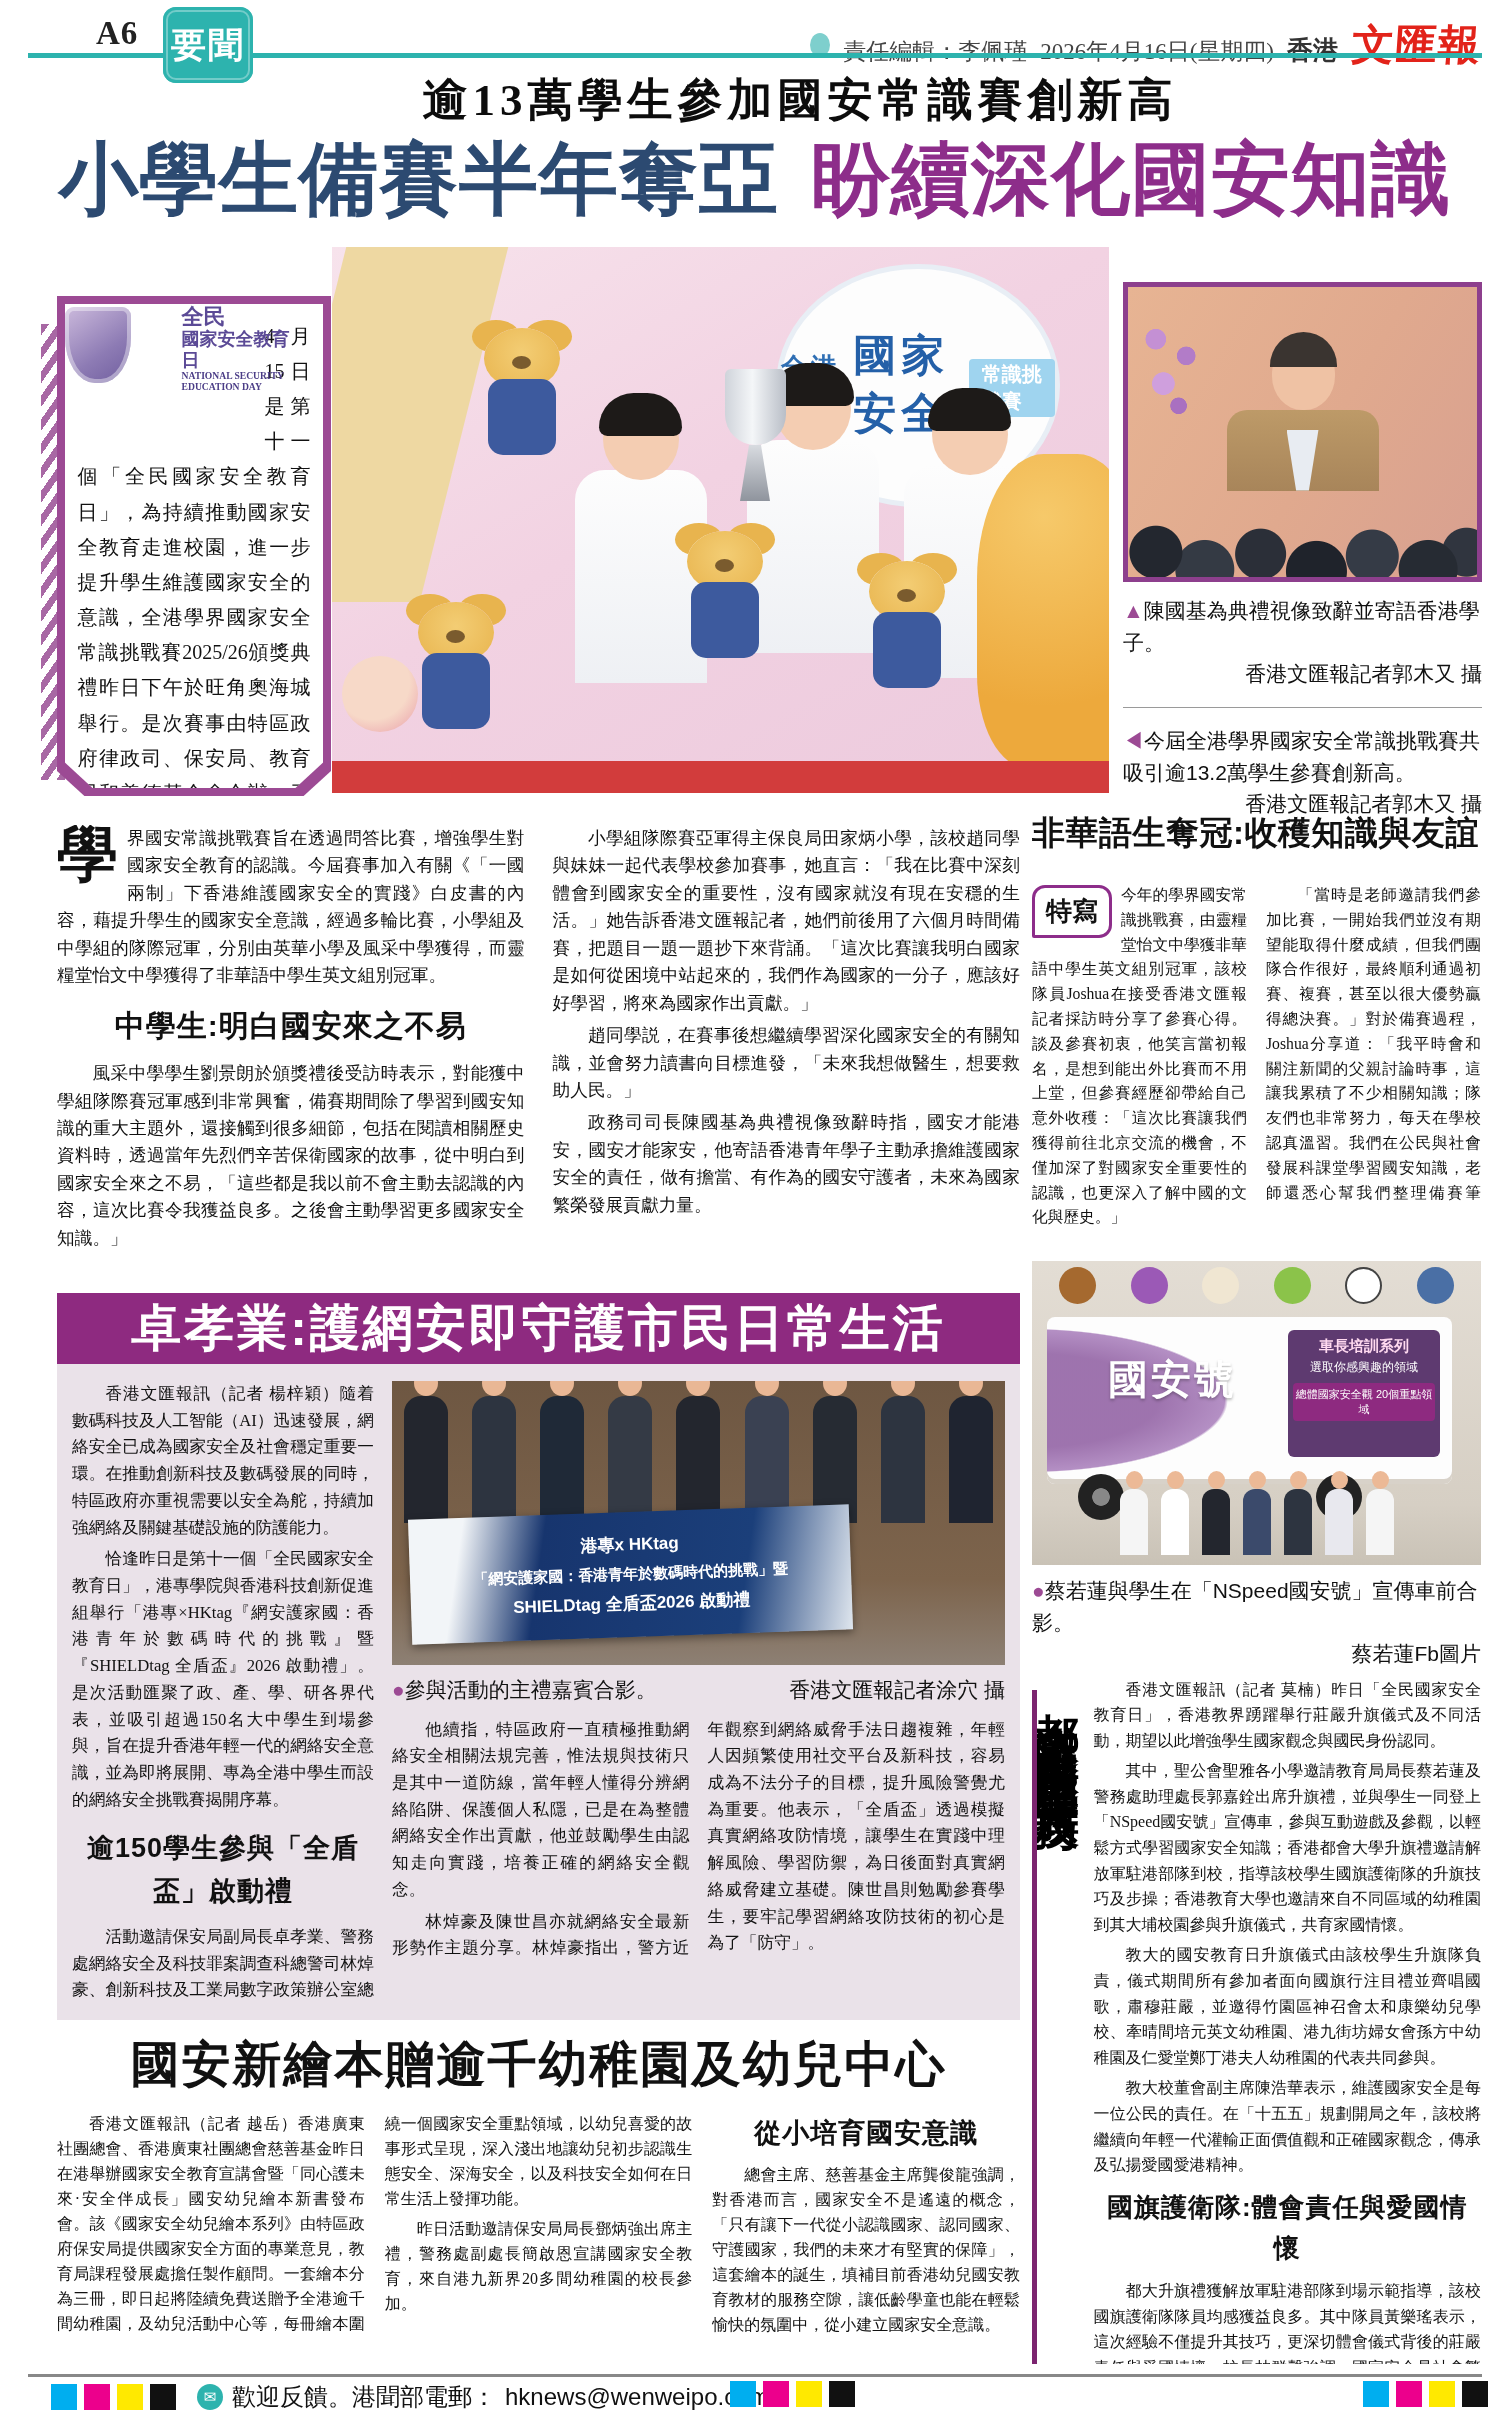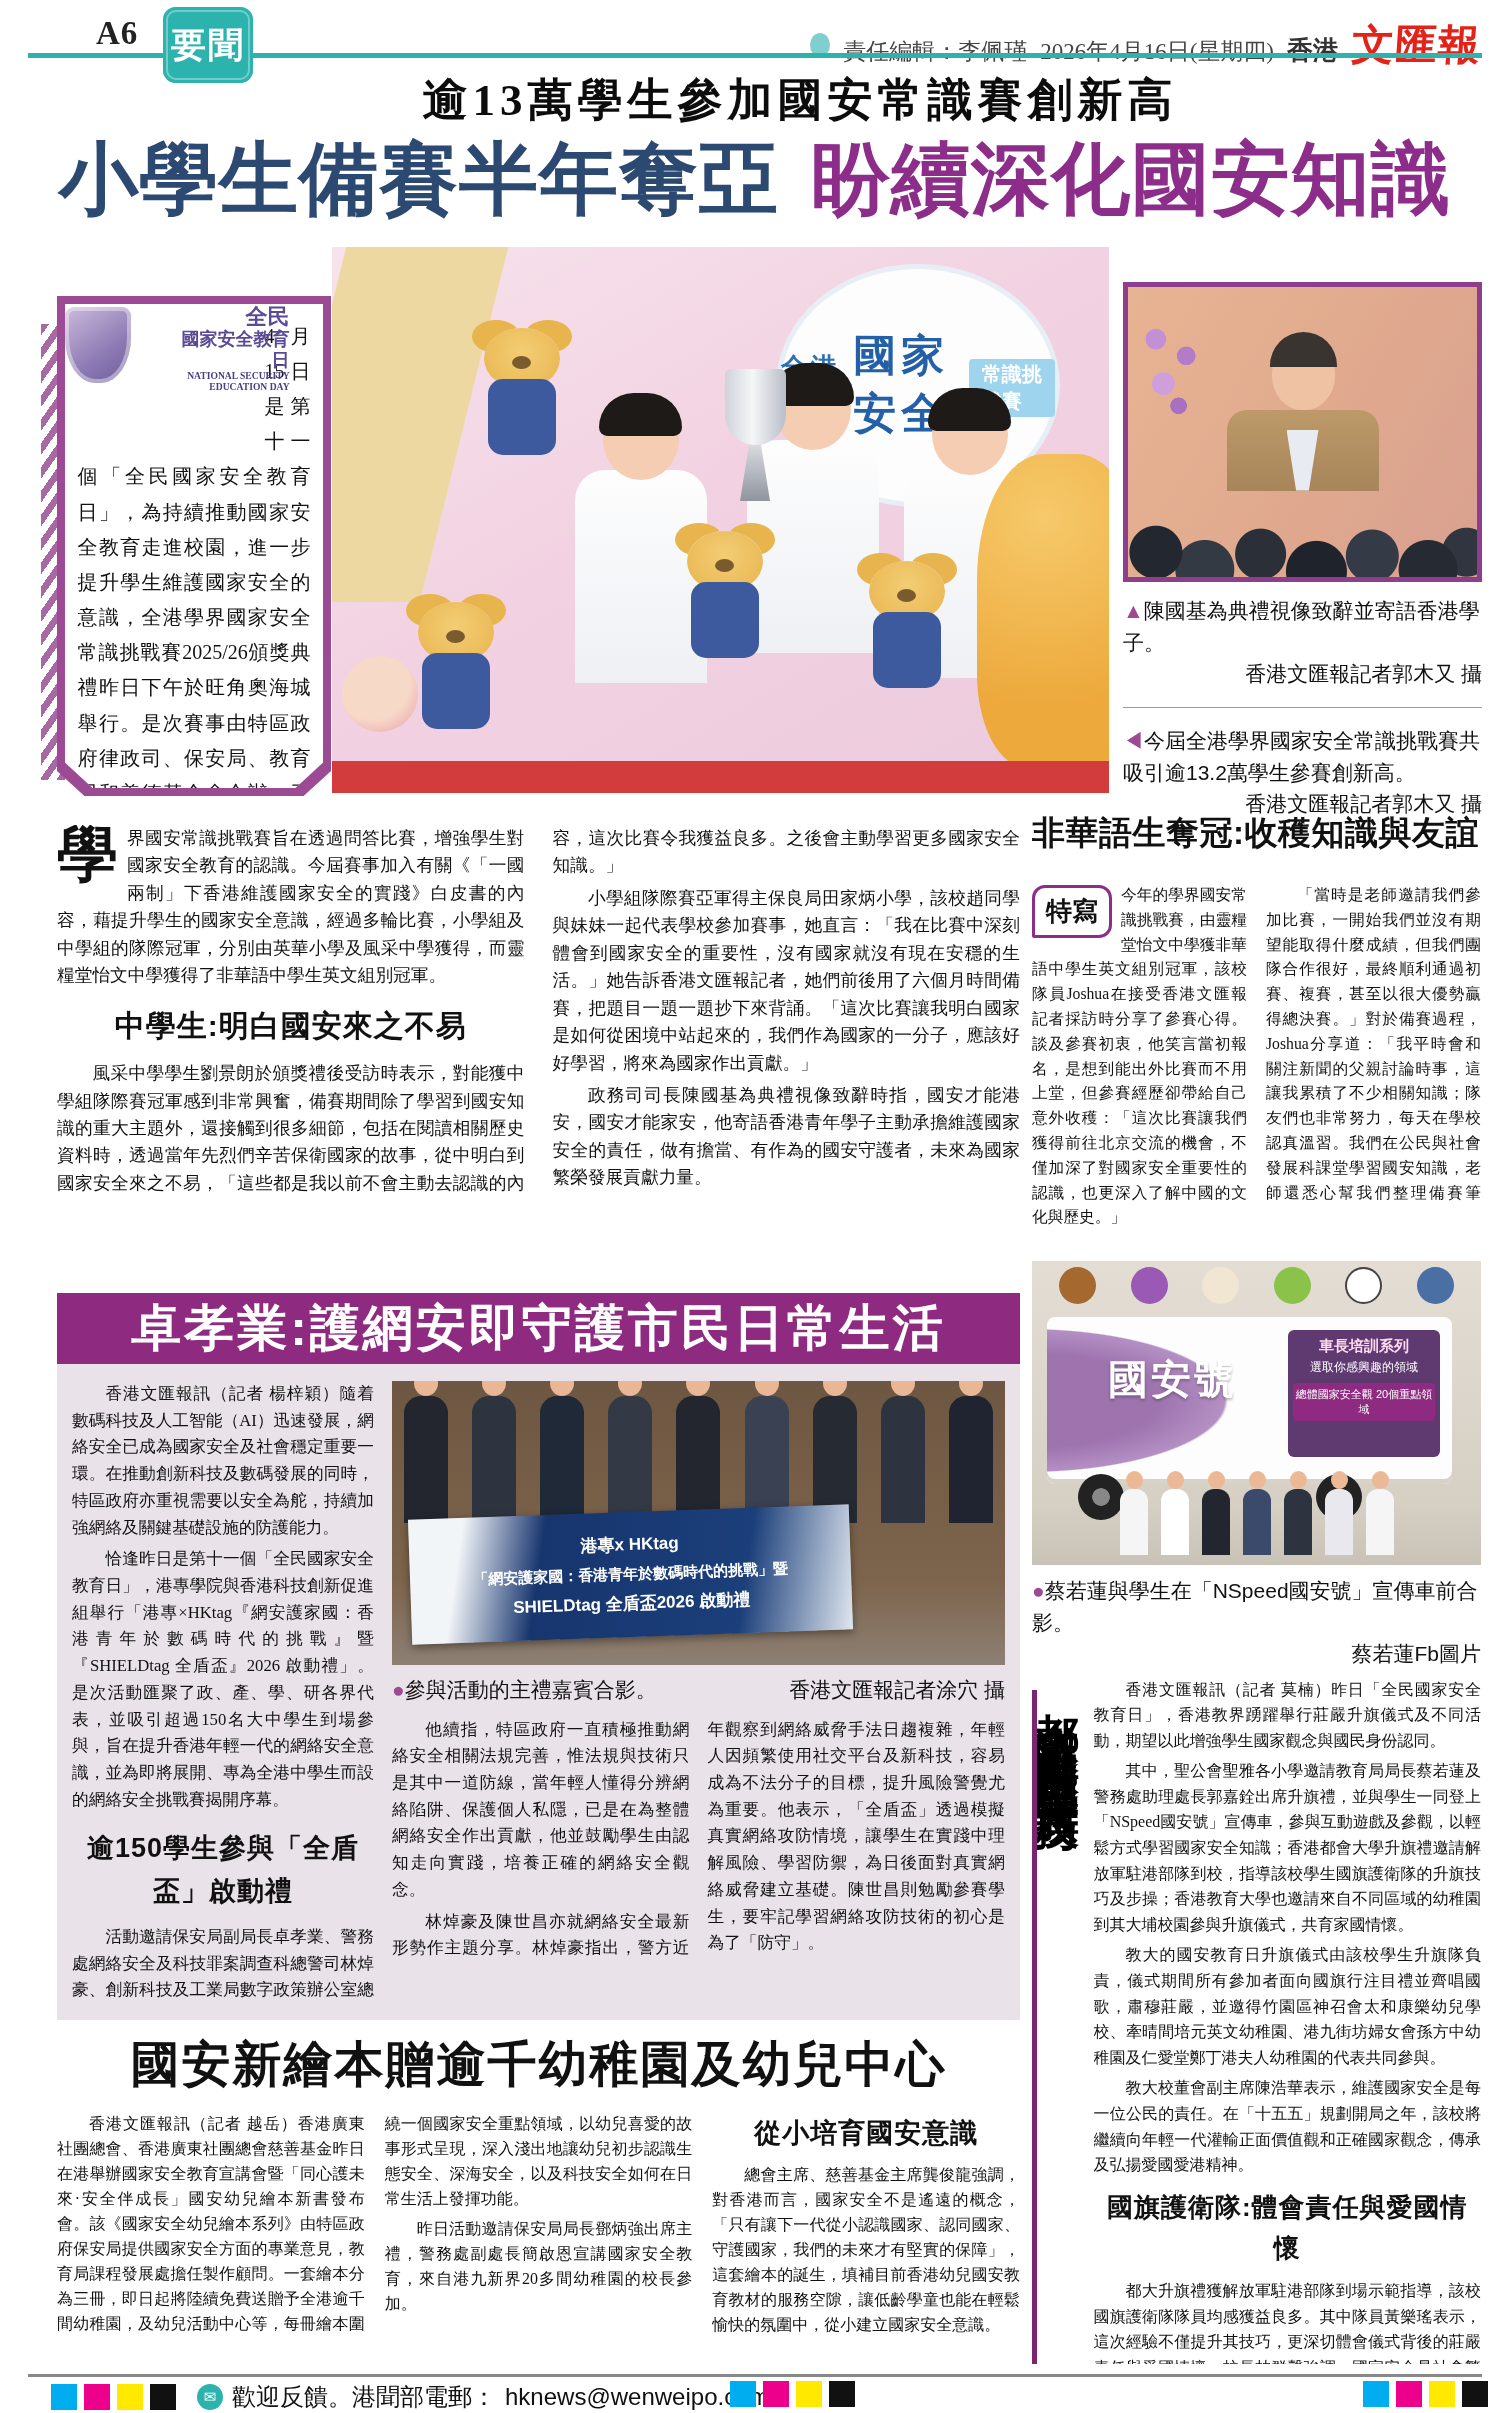--- a/index.html
+++ b/index.html
@@ -28,21 +28,21 @@
   .stripes{left:41px;top:324px;width:30px;height:456px;
            background:repeating-linear-gradient(125deg,#a868a4 0 6.6px,#fff 6.6px 13.7px);}
   .intro-outer{left:57px;top:296px;width:274px;height:500px;background:#9c4a94;
                clip-path:polygon(0 0,100% 0,100% 95%,90% 100%,10% 100%,0 95%);z-index:2;}
   .intro-inner{position:absolute;left:7.6px;top:7.6px;right:7.6px;bottom:7.6px;background:#fff;
                clip-path:polygon(0 0,100% 0,100% 94.6%,89% 100%,11% 100%,0 94.6%);padding:15px 13px 10px 13px;overflow:hidden;}
   .nsed-logo{float:left;width:180px;height:118px;margin:0 7px 3px 0;}
   .shield{position:absolute;left:0;top:3px;width:66px;height:76px;
           background:linear-gradient(145deg,#cdbbdd,#8d7bb4 60%,#6f5d9e);
           border-radius:9px 9px 30px 30px/9px 9px 46px 46px;box-shadow:inset 0 0 0 4px #ffffff66;}
-  .nsed-txt{position:absolute;left:72px;top:0;width:108px;color:#5b4a96;font-weight:900;line-height:1.15;text-align:right;}
+  .nsed-txt{position:absolute;left:72px;top:0;width:108px;color:#5b4a96;font-weight:900;line-height:1.15;}
   .nsed-1{font-size:22px;} .nsed-2{font-size:18px;letter-spacing:0;}
   .nsed-3{font-size:9.6px;color:#4a3c86;} .nsed-4{font-size:9.6px;color:#4a3c86;}
   .intro-text{font-size:20px;line-height:1.76;}
   
   .main-photo{left:332px;top:247px;width:777px;height:546px;overflow:hidden;
               background:linear-gradient(150deg,#f7e3ec,#f2d2e2 45%,#eccadd);}
   .mp-wedge{position:absolute;left:-30px;top:0;width:162px;height:355px;background:#eed8a2;transform:skewX(-14deg);}
   .mp-sign{position:absolute;left:52%;top:4%;width:274px;height:233px;background:#fdfdfd;border-radius:50%;
            box-shadow:0 0 0 5px #e8eef5;display:flex;flex-direction:row;align-items:center;justify-content:center;
            color:#2f6fb4;font-weight:900;text-align:left;}
@@ -252,20 +252,21 @@
       <span class="cap-mark">◀</span><span>今屆全港學界國家安全常識挑戰賽共吸引逾13.2萬學生參賽創新高。</span>
       <div class="credit">香港文匯報記者郭木又 攝</div>
     </div>
   </div>
 
   <div class="abs main-article jus">
     <p style="text-indent:0;"><span class="dropcap">學</span><span>界國安常識挑戰賽旨在透過問答比賽，增強學生對國家安全教育的認識。今屆賽事加入有關《「一國兩制」下香港維護國家安全的實踐》白皮書的內容，藉提升學生的國家安全意識，經過多輪比賽，小學組及中學組的隊際冠軍，分別由英華小學及風采中學獲得，而靈糧堂怡文中學獲得了非華語中學生英文組別冠軍。</span></p>
     <div class="subhead">中學生:明白國安來之不易</div>
     <p>風采中學學生劉景朗於頒獎禮後受訪時表示，對能獲中學組隊際賽冠軍感到非常興奮，備賽期間除了學習到國安知識的重大主題外，還接觸到很多細節，包括在閱讀相關歷史資料時，透過當年先烈們辛苦保衛國家的故事，從中明白到國家安全來之不易，「這些都是我以前不會主動去認識的內容，這次比賽令我獲益良多。之後會主動學習更多國家安全知識。」</p>
     <p>小學組隊際賽亞軍得主保良局田家炳小學，該校趙同學與妹妹一起代表學校參加賽事，她直言：「我在比賽中深刻體會到國家安全的重要性，沒有國家就沒有現在安穩的生活。」她告訴香港文匯報記者，她們前後用了六個月時間備賽，把題目一題一題抄下來背誦。「這次比賽讓我明白國家是如何從困境中站起來的，我們作為國家的一分子，應該好好學習，將來為國家作出貢獻。」</p>
+    <p>趙同學説，在賽事後想繼續學習深化國家安全的有關知識，並會努力讀書向目標進發，「未來我想做醫生，想要救助人民。」</p>
     <p>政務司司長陳國基為典禮視像致辭時指，國安才能港安，國安才能家安，他寄語香港青年學子主動承擔維護國家安全的責任，做有擔當、有作為的國安守護者，未來為國家繁榮發展貢獻力量。</p>
 
   </div>
 
   <div class="abs feature">
     <div class="feat-head">非華語生奪冠:收穫知識與友誼</div>
     <div class="feat-body jus">
       <span class="feat-badge">特寫</span>
       <p style="text-indent:0;">今年的學界國安常識挑戰賽，由靈糧堂怡文中學獲非華語中學生英文組別冠軍，該校隊員Joshua在接受香港文匯報記者採訪時分享了參賽心得。談及參賽初衷，他笑言當初報名，是想到能出外比賽而不用上堂，但參賽經歷卻帶給自己意外收穫：「這次比賽讓我們獲得前往北京交流的機會，不僅加深了對國家安全重要性的認識，也更深入了解中國的文化與歷史。」</p>
       <p>「當時是老師邀請我們參加比賽，一開始我們並沒有期望能取得什麼成績，但我們團隊合作很好，最終順利通過初賽、複賽，甚至以很大優勢贏得總決賽。」對於備賽過程，Joshua分享道：「我平時會和關注新聞的父親討論時事，這讓我累積了不少相關知識；隊友們也非常努力，每天在學校認真溫習。我們在公民與社會發展科課堂學習國安知識，老師還悉心幫我們整理備賽筆記，指導我們重點學習內容。」</p>

